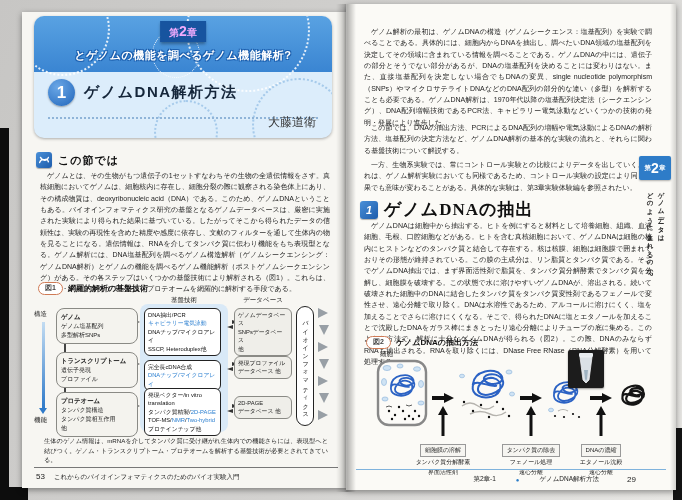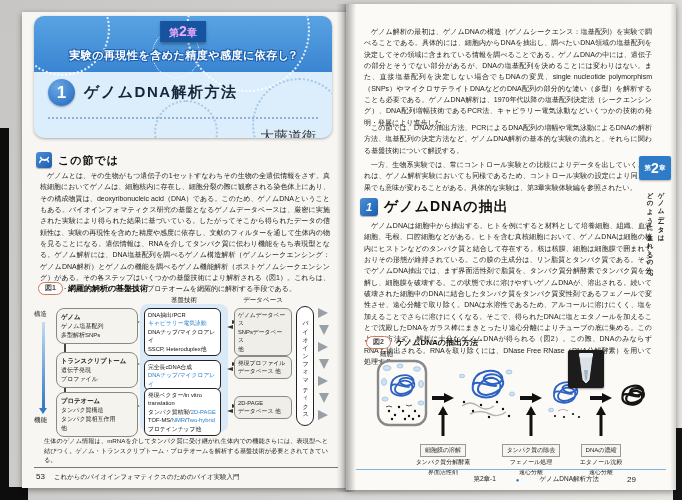--- a/index.html
+++ b/index.html
@@ -33,30 +33,30 @@
   .chapter-badge .sm{font-size:10px;} .chapter-badge .bg{font-size:14px;}
   .chapter-question{position:absolute;top:32px;width:100%;text-align:center;color:#fff;
     font-weight:bold;font-size:11px;letter-spacing:.5px;
     text-shadow:1px 1px 0 #1c5fae,-1px -1px 0 #1c5fae,1px -1px 0 #1c5fae,-1px 1px 0 #1c5fae;}
   .section-row{position:absolute;top:63px;left:14px;display:flex;align-items:center;gap:9px;}
   .num-circle{width:27px;height:27px;border-radius:50%;
     background:radial-gradient(circle at 35% 30%,#6aa7e6,#2166bb);color:#fff;font-size:17px;
     font-weight:bold;display:flex;align-items:center;justify-content:center;box-shadow:0 1px 2px rgba(0,0,0,.35);}
   .section-title{font-size:15px;font-weight:bold;color:#15263a;letter-spacing:1.5px;}
   .dotted-rule{position:absolute;left:14px;right:14px;top:101px;border-top:2px dotted #8fb4d8;}
-  .author{position:absolute;right:16px;top:112px;font-size:14px;color:#333;}
+  .author{position:absolute;right:16px;top:98px;font-size:12px;color:#333;}
 
   
   .sec-head{position:absolute;display:flex;align-items:center;gap:6px;}
   .sq-icon{width:16px;height:16px;border-radius:3px;flex:0 0 auto;
     background:linear-gradient(135deg,#4a90d8,#1d5cab);box-shadow:0 1px 1px rgba(0,0,0,.3);
     display:flex;align-items:center;justify-content:center;}
   .sq-icon.big{width:18px;height:18px;color:#fff;font-weight:bold;font-size:11px;font-style:italic;}
   .sec-label{font-size:11px;font-weight:bold;color:#111;letter-spacing:1px;}
-  .sec-label.big{font-size:14px;}
+  .sec-label.big{font-size:17px;font-family:Liberation Serif, serif;}
 
   .body-text{font-size:7px;line-height:1.62;color:#222;text-align:justify;text-indent:1em;}
 
   
   .fig-head{position:absolute;display:flex;align-items:center;gap:5px;}
   .fig-badge{border:1.5px solid #cf7a55;border-radius:9px;padding:0 6px;font-size:7px;
     font-weight:bold;color:#444;background:#fff;line-height:1.5;}
   .fig-title{font-size:8px;font-weight:bold;color:#111;}
   #fig1{position:absolute;left:12px;top:284px;width:300px;height:138px;}
   .colhead{position:absolute;top:0;font-size:6.5px;color:#222;text-align:center;}
@@ -134,21 +134,21 @@
 
     <div class="lp-header">
       <div class="lp-band">
         <div class="deco" style="left:-18px;top:-34px;width:90px;height:90px;"></div>
         <div class="deco" style="right:22px;top:-48px;width:120px;height:120px;"></div>
         <div class="deco" style="left:118px;top:14px;width:46px;height:46px;border-width:1.5px;"></div>
       </div>
       <div class="deco lite" style="right:-14px;bottom:-34px;width:90px;height:90px;"></div>
       <div class="deco lite" style="left:120px;bottom:-26px;width:60px;height:60px;"></div>
       <div class="chapter-badge"><span class="sm">第</span><span class="bg">2</span><span class="sm">章</span></div>
-      <div class="chapter-question">実験の再現性を含めた精度や感度に依存し?</div>
+      <div class="chapter-question">とゲノムの機能を調べるゲノム機能解析?</div>
       <div class="section-row">
         <div class="num-circle">1</div>
         <div class="section-title">ゲノムDNA解析方法</div>
       </div>
       <div class="dotted-rule"></div>
       <div class="author">大藤道衛</div>
     </div>
 
     <div class="sec-head" style="left:14px;top:140px;">
       <div class="sq-icon">

